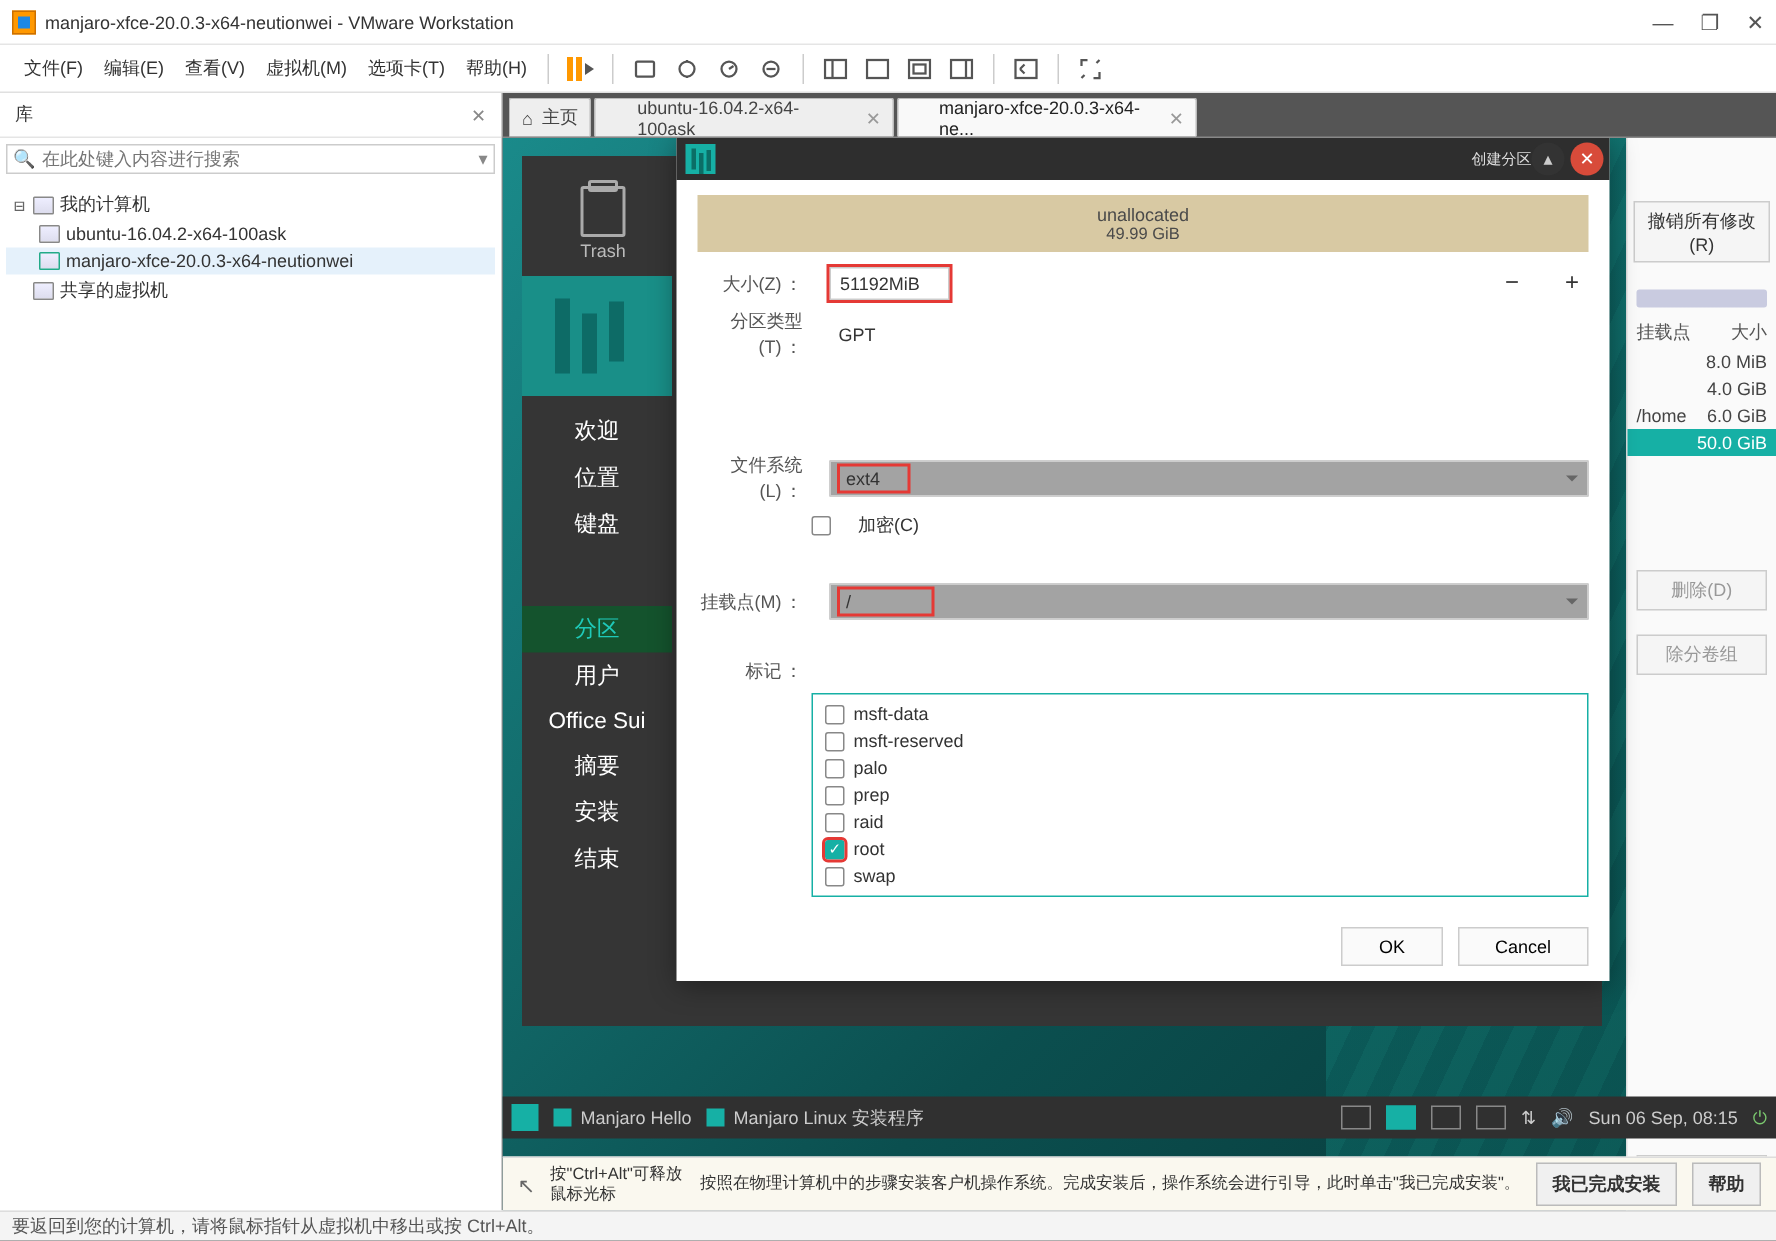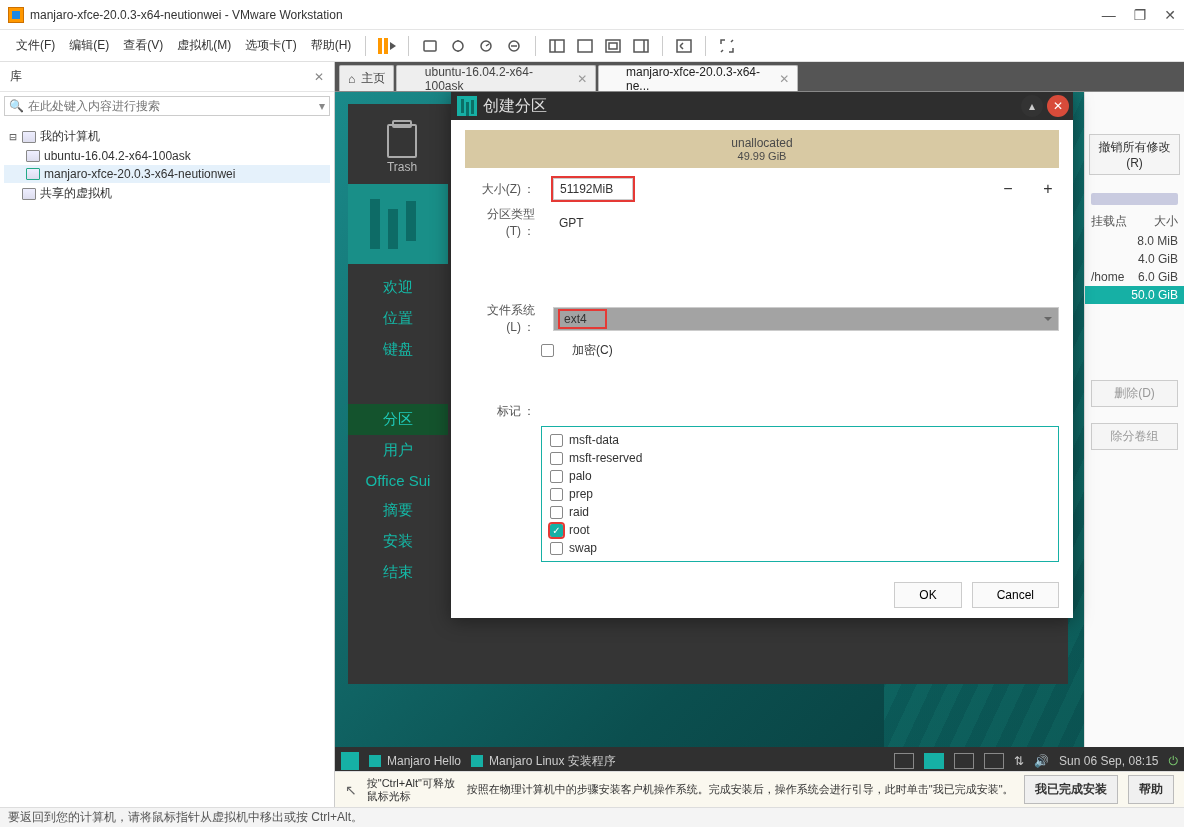--- a/index.html
+++ b/index.html
@@ -41,35 +41,35 @@
 .diag-stripe { position:absolute; top:0; right:40px; width:260px; height:100%; background:repeating-linear-gradient(115deg,#19b3a6 0 14px,#0f908a 14px 28px); opacity:.25; }
 .installer { position:absolute; left:13px; top:12px; width:720px; height:580px; background:#353535; display:flex; color:#ddd; }
 .inst-trash { position:absolute; left:28px; top:20px; width:52px; text-align:center; color:#bbb; }
 .inst-trash .can { width:30px; height:34px; margin:0 auto 2px; border:2px solid #aaa; border-radius:2px; position:relative; }
 .inst-trash .can::before { content:""; position:absolute; top:-6px; left:3px; right:3px; height:4px; border:2px solid #aaa; border-radius:2px; }
 .inst-side { position:absolute; left:0; top:80px; width:100px; }
 .inst-side .logo { height:80px; background:#198f88; margin:0 0 8px 0; position:relative; }
 .inst-side .logo::before,.inst-side .logo::after{content:"";position:absolute;background:#0d6b66;}
 .inst-side .logo::before{left:22px;top:15px;width:10px;height:50px;}
 .inst-side .logo::after{left:40px;top:25px;width:10px;height:40px;box-shadow:18px -8px 0 #0d6b66;}
-.inst-side .it { padding:6px 0; text-align:center; font-size:15px; color:#14b8a6; cursor:pointer; }
+.inst-side .it { padding:6px 0; text-align:center; font-size:15px; color:#ffffff; cursor:pointer; }
 .inst-side .it.act { background:#14532d; color:#1fc9b8;margin-top:39px; }
 .right-panel { position:absolute; right:0; top:0; width:100px; height:100%; background:#fafafa; border-left:1px solid #ddd; color:#333; padding-top:38px; }
 .right-panel .undo { border:1px solid #ccc; padding:4px 6px; margin:4px 4px 18px; text-align:center; background:#f5f5f5; cursor:pointer; font-size:12px; }
 .right-panel .hbar{height:12px;background:linear-gradient(90deg,#c9cbe0,#c9cbe0);border-radius:2px;margin:0 6px 6px;}
 .right-panel .rhdr { display:flex; font-size:11px; color:#555; padding:2px 6px; gap:8px; justify-content:space-between;}
 .right-panel .rrow { display:flex; font-size:11px; color:#444; padding:2px 6px; gap:8px; justify-content:space-between;}
 .right-panel .rrow.sel { background:#16b0a5; color:#fff; }
 .right-panel .btn { border:1px solid #ccc; background:#f5f5f5; padding:4px 6px; margin:16px 6px; text-align:center; color:#999; cursor:pointer; }
 .right-panel .cancel { position:absolute; bottom:10px; right:6px; left:6px; border:1px solid #ccc; background:#fff; padding:4px; text-align:center; color:#333; cursor:pointer;}
 .dialog { position:absolute; left:116px; top:0; width:622px; background:#fff; box-shadow:0 3px 18px rgba(0,0,0,.4); }
 .dlg-title { height:28px; background:#2e2e2e; display:flex; align-items:center; color:#ddd; }
 .dlg-title .mj { width:20px; height:20px; background:#16b0a5; margin:0 6px; position:relative; }
 .dlg-title .mj::before{content:"";position:absolute;left:4px;top:3px;width:3px;height:14px;background:#0b6e66;box-shadow:5px 3px 0 #0b6e66,10px 1px 0 #0b6e66;}
-.dlg-title .t { flex:1; text-align:left; font-size:16px; }
+.dlg-title .t { flex:1; text-align:right; font-size:10px; }
 .dlg-title .wbtn { width:22px; height:22px; display:flex; align-items:center; justify-content:center; margin-right:4px; border-radius:11px; font-size:12px; cursor:pointer;}
 .dlg-title .up { background:#333; color:#ccc; }
 .dlg-title .close { background:#d84b3a; color:#fff; }
 .dlg-body { padding:10px 14px; color:#333; }
 .unalloc { background:#d8c9a3; text-align:center; padding:6px 0; font-size:12px; color:#4a4a4a; margin-bottom:10px; }
 .unalloc .sub { font-size:11px; }
 .frow { display:flex; align-items:center; margin:6px 0; gap:18px; }
 .flabel { width:70px; text-align:right; color:#555; font-size:12px; }
 .flabel .colon{margin-left:2px;}
 .finput { border:1px solid #ccc; padding:3px 6px; font-size:12px; min-width:80px; background:#fff; }
@@ -322,20 +322,27 @@
             <div class="fselect">
                 <span class="redbox" style="padding:1px 18px 1px 4px">ext4</span>
                 <span class="chev"></span>
               </div>
           </div>
           <div class="frow" style="padding-left:76px">
             <span class="chkbox"></span>
             <span>加密(C)</span>
           </div>
           <div style="height:18px"></div>
+          <div class="frow">
+            <span class="flabel"><span>挂载点(M)</span><span class="colon">：</span></span>
+            <div class="fselect">
+                <span class="redbox" style="padding:1px 54px 1px 4px">/</span>
+                <span class="chev"></span>
+              </div>
+          </div>
           <div style="height:14px"></div>
           <div class="frow" style="align-items:flex-start">
             <span class="flabel"><span>标记</span><span class="colon">：</span></span>
           </div>
           <div class="chklist">
             <div class="ci">
                 <span class="chkbox"></span>
                 <span>msft-data</span>
               </div>
             <div class="ci">
@@ -363,21 +370,21 @@
                 <span>swap</span>
               </div>
           </div>
         </div>
         <div class="dlg-foot">
           <button>OK</button>
           <button>Cancel</button>
         </div>
       </div>
 
-      <div class="taskbar" style="bottom:32px;">
+      <div class="taskbar" style="bottom:48px;">
         <span class="mj"></span>
         <span class="seg">
             <span class="mj" style="width:12px;height:12px"></span>
             <span>Manjaro Hello</span>
           </span>
         <span class="seg">
             <span class="mj" style="width:12px;height:12px"></span>
             <span>Manjaro Linux 安装程序</span>
           </span>
         <span class="spacer"></span>

